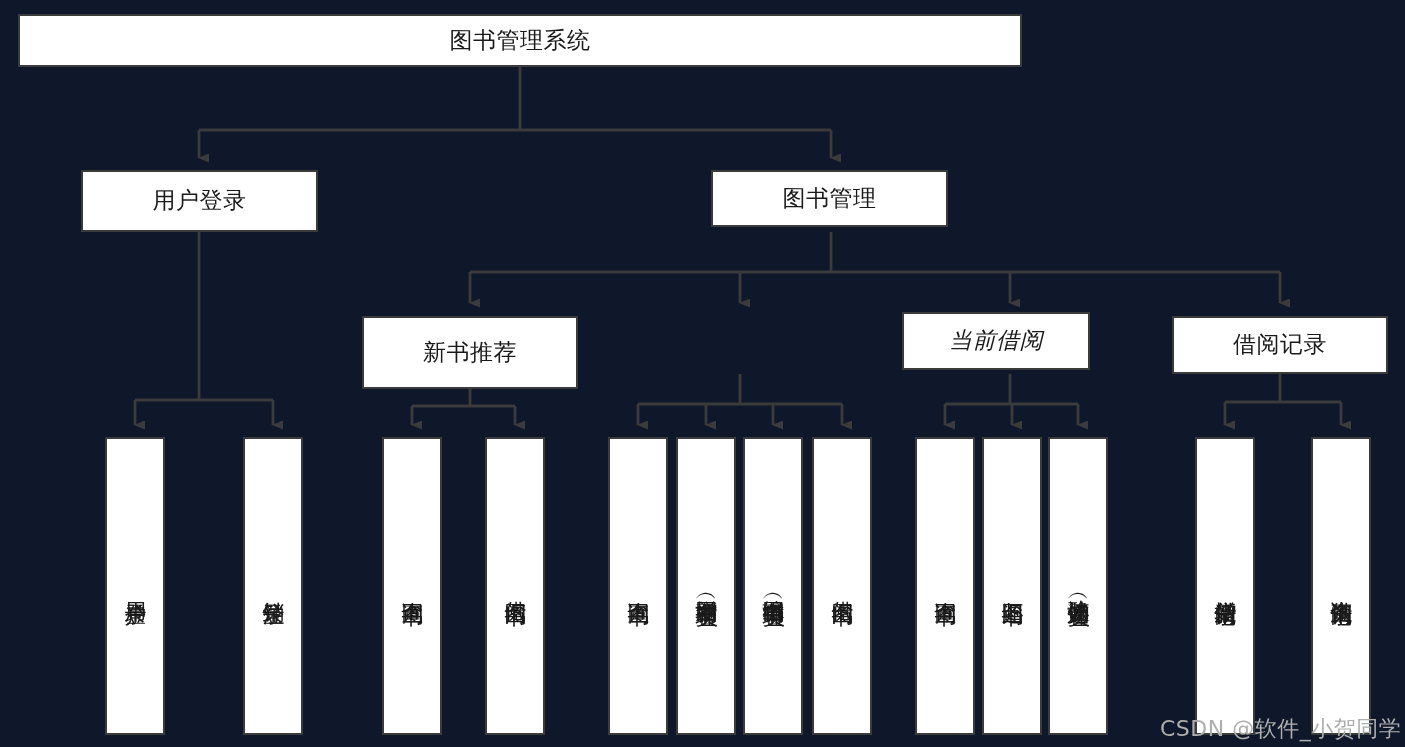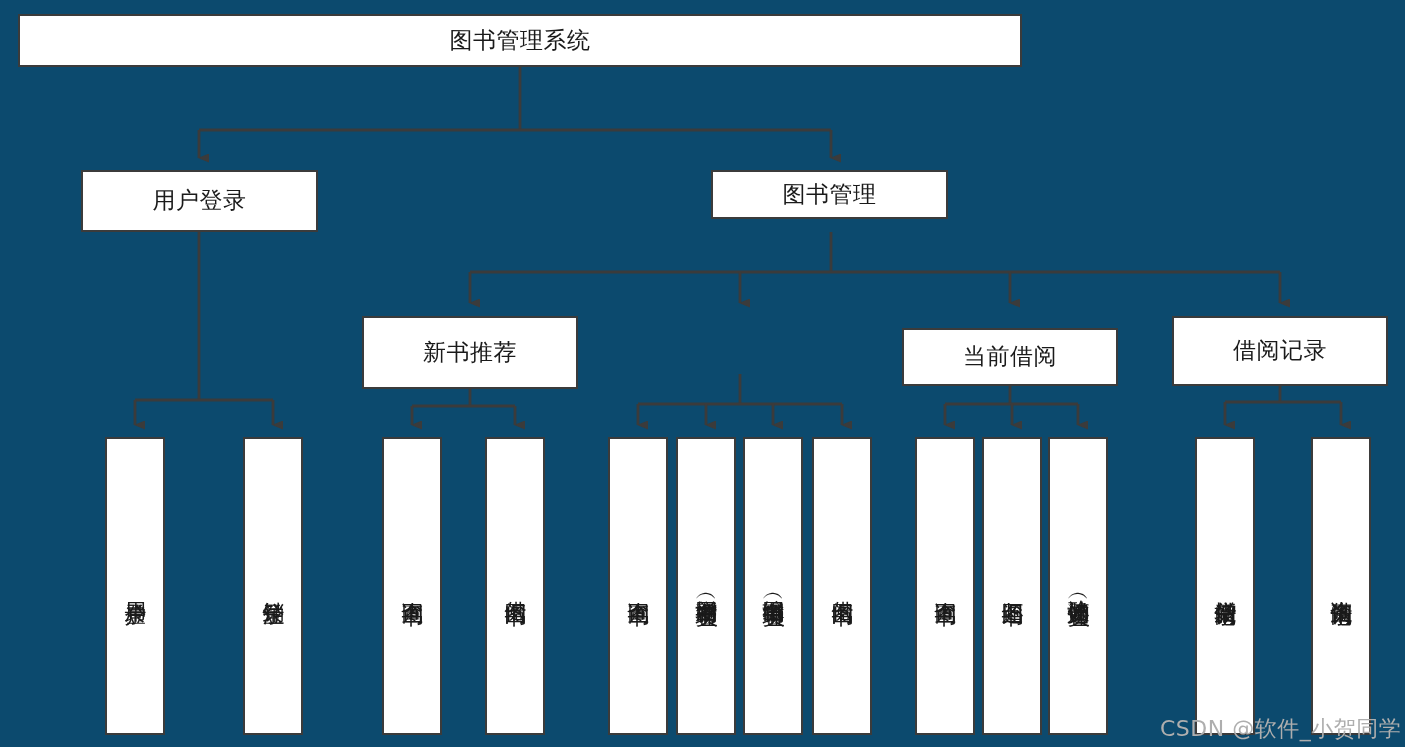--- a/index.html
+++ b/index.html
@@ -7,21 +7,21 @@
     padding: 0;
     background: #ffffff;
   }
   body {
     font-family: "DejaVu Sans", "Liberation Sans", sans-serif;
   }
   #canvas {
     position: relative;
     width: 1405px;
     height: 747px;
-    background: #0c4a6e;
+    background: #0f172a;
     overflow: hidden;
   }
   #diagram-svg {
     position: absolute;
     left: 0;
     top: 0;
     width: 1405px;
     height: 747px;
   }
   .node-box {
@@ -123,34 +123,34 @@
   </svg>
 
   <div class="node-box" style="left:18px; top:14px; width:1004px; height:53px;">
     <span class="node-label-h">图书管理系统</span>
   </div>
 
   <div class="node-box" style="left:81px; top:170px; width:237px; height:62px;">
     <span class="node-label-h">用户登录</span>
   </div>
 
-  <div class="node-box" style="left:711px; top:170px; width:237px; height:49px;">
+  <div class="node-box" style="left:711px; top:170px; width:237px; height:57px;">
     <span class="node-label-h">图书管理</span>
   </div>
 
   <div class="node-box" style="left:362px; top:316px; width:216px; height:73px;">
     <span class="node-label-h">新书推荐</span>
   </div>
 
 
-  <div class="node-box" style="left:902px; top:328px; width:216px; height:58px;">
+  <div class="node-box" style="left:902px; top:312px; width:188px; height:58px;font-style:italic;">
     <span class="node-label-h">当前借阅</span>
   </div>
 
-  <div class="node-box" style="left:1172px; top:316px; width:216px; height:70px;">
+  <div class="node-box" style="left:1172px; top:316px; width:216px; height:58px;">
     <span class="node-label-h">借阅记录</span>
   </div>
 
   <div class="node-box leaf-box" style="left:105px; top:437px; width:60px; height:298px;">
     <span class="node-label-v">用户登录</span>
   </div>
 
   <div class="node-box leaf-box" style="left:243px; top:437px; width:60px; height:298px;">
     <span class="node-label-v">注销登录</span>
   </div>

